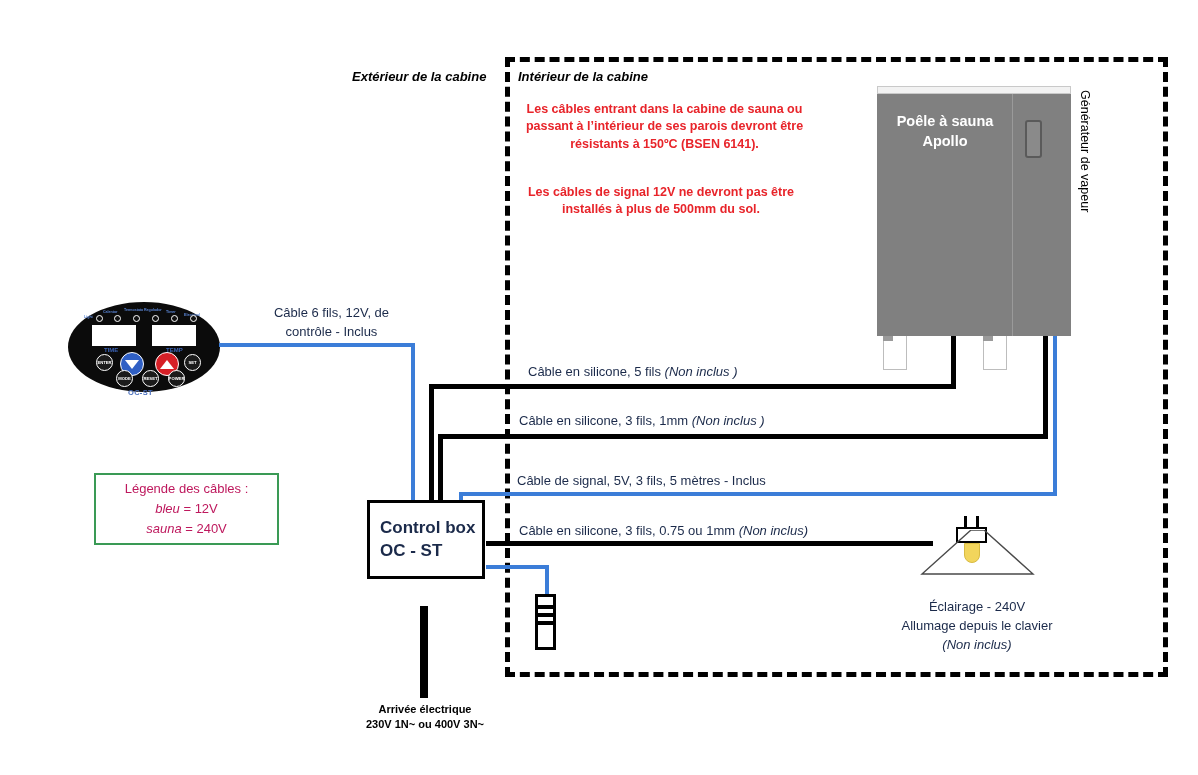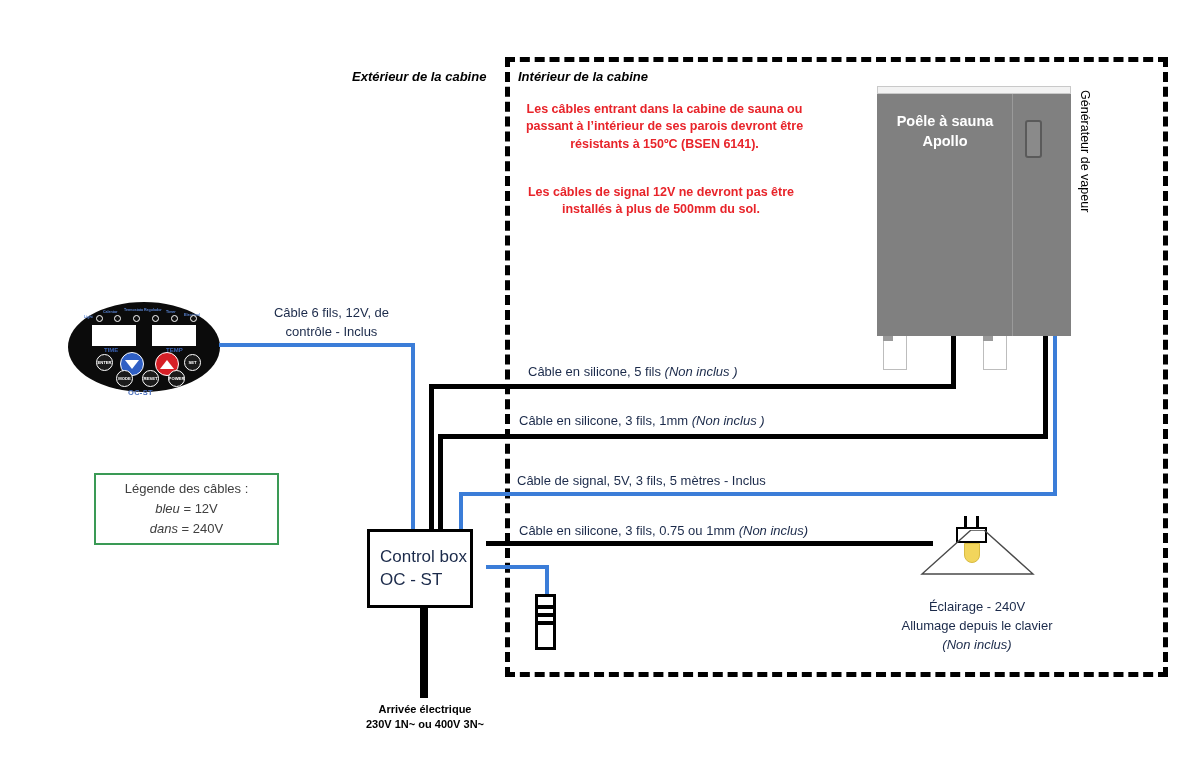--- a/index.html
+++ b/index.html
@@ -49,21 +49,21 @@
   
   .wb{background:#000000;}      
   .wl{background:#3b7dd8;}      
 
   
   .ctlbox{border:3px solid #000;background:#fff;box-sizing:border-box;}
   .ctlbox .t{font-size:17px;color:#1b2a4a;line-height:1.35;}
 
   .legend{border:2px solid #3a9a55;background:#fff;box-sizing:border-box;
           display:flex;flex-direction:column;align-items:center;justify-content:center;}
-  .legend .l{font-size:13px;color:#404040;line-height:1.55;}
+  .legend .l{font-size:13px;color:#be185d;line-height:1.55;}
   .legend .l i{font-style:italic;}
 
   .cablelbl{font-size:13px;color:#1b2a4a;white-space:nowrap;}
   .cablelbl i{font-style:italic;}
 
   .probe{border:3px solid #000;background:#fff;box-sizing:border-box;}
   .probe-band{background:#000;}
 
   .lamp-box{border:2px solid #000;background:#fff;box-sizing:border-box;}
   .lamp-pin{background:#000;}
@@ -174,34 +174,34 @@
   <div class="abs wl" style="left:459px;top:492px;width:598px;height:4px;"></div>
   <div class="abs wl" style="left:459px;top:492px;width:4px;height:39px;"></div>
 
   <div class="abs wb" style="left:486px;top:541px;width:447px;height:5px;"></div>
 
   <div class="abs wl" style="left:486px;top:565px;width:63px;height:4px;"></div>
   <div class="abs wl" style="left:545px;top:565px;width:4px;height:31px;"></div>
 
   <div class="abs wb" style="left:420px;top:606px;width:8px;height:92px;"></div>
 
-  <div class="abs ctlbox" style="left:367px;top:529px;width:106px;height:79px;">
+  <div class="abs ctlbox" style="left:367px;top:500px;width:118px;height:79px;font-weight:bold;">
     <div class="abs t" style="left:10px;top:14px;">
       <span>Control box</span><br>
       <span>OC - ST</span>
     </div>
   </div>
 
   <div class="abs legend" style="left:94px;top:473px;width:185px;height:72px;">
     <div class="l">Légende des câbles :</div>
     <div class="l">
       <i>bleu</i><span> = 12V</span>
     </div>
     <div class="l">
-      <i>dans</i><span> = 240V</span>
+      <i>sauna</i><span> = 240V</span>
     </div>
   </div>
 
   <div class="abs cablelbl" style="left:249px;top:304px;text-align:center;width:165px;line-height:1.45;">
     <span>Câble 6 fils, 12V, de</span><br>
     <span>contrôle - Inclus</span>
   </div>
 
   <div class="abs cablelbl" style="left:528px;top:364px;">
     <span>Câble en silicone, 5 fils </span><i>(Non inclus )</i>

